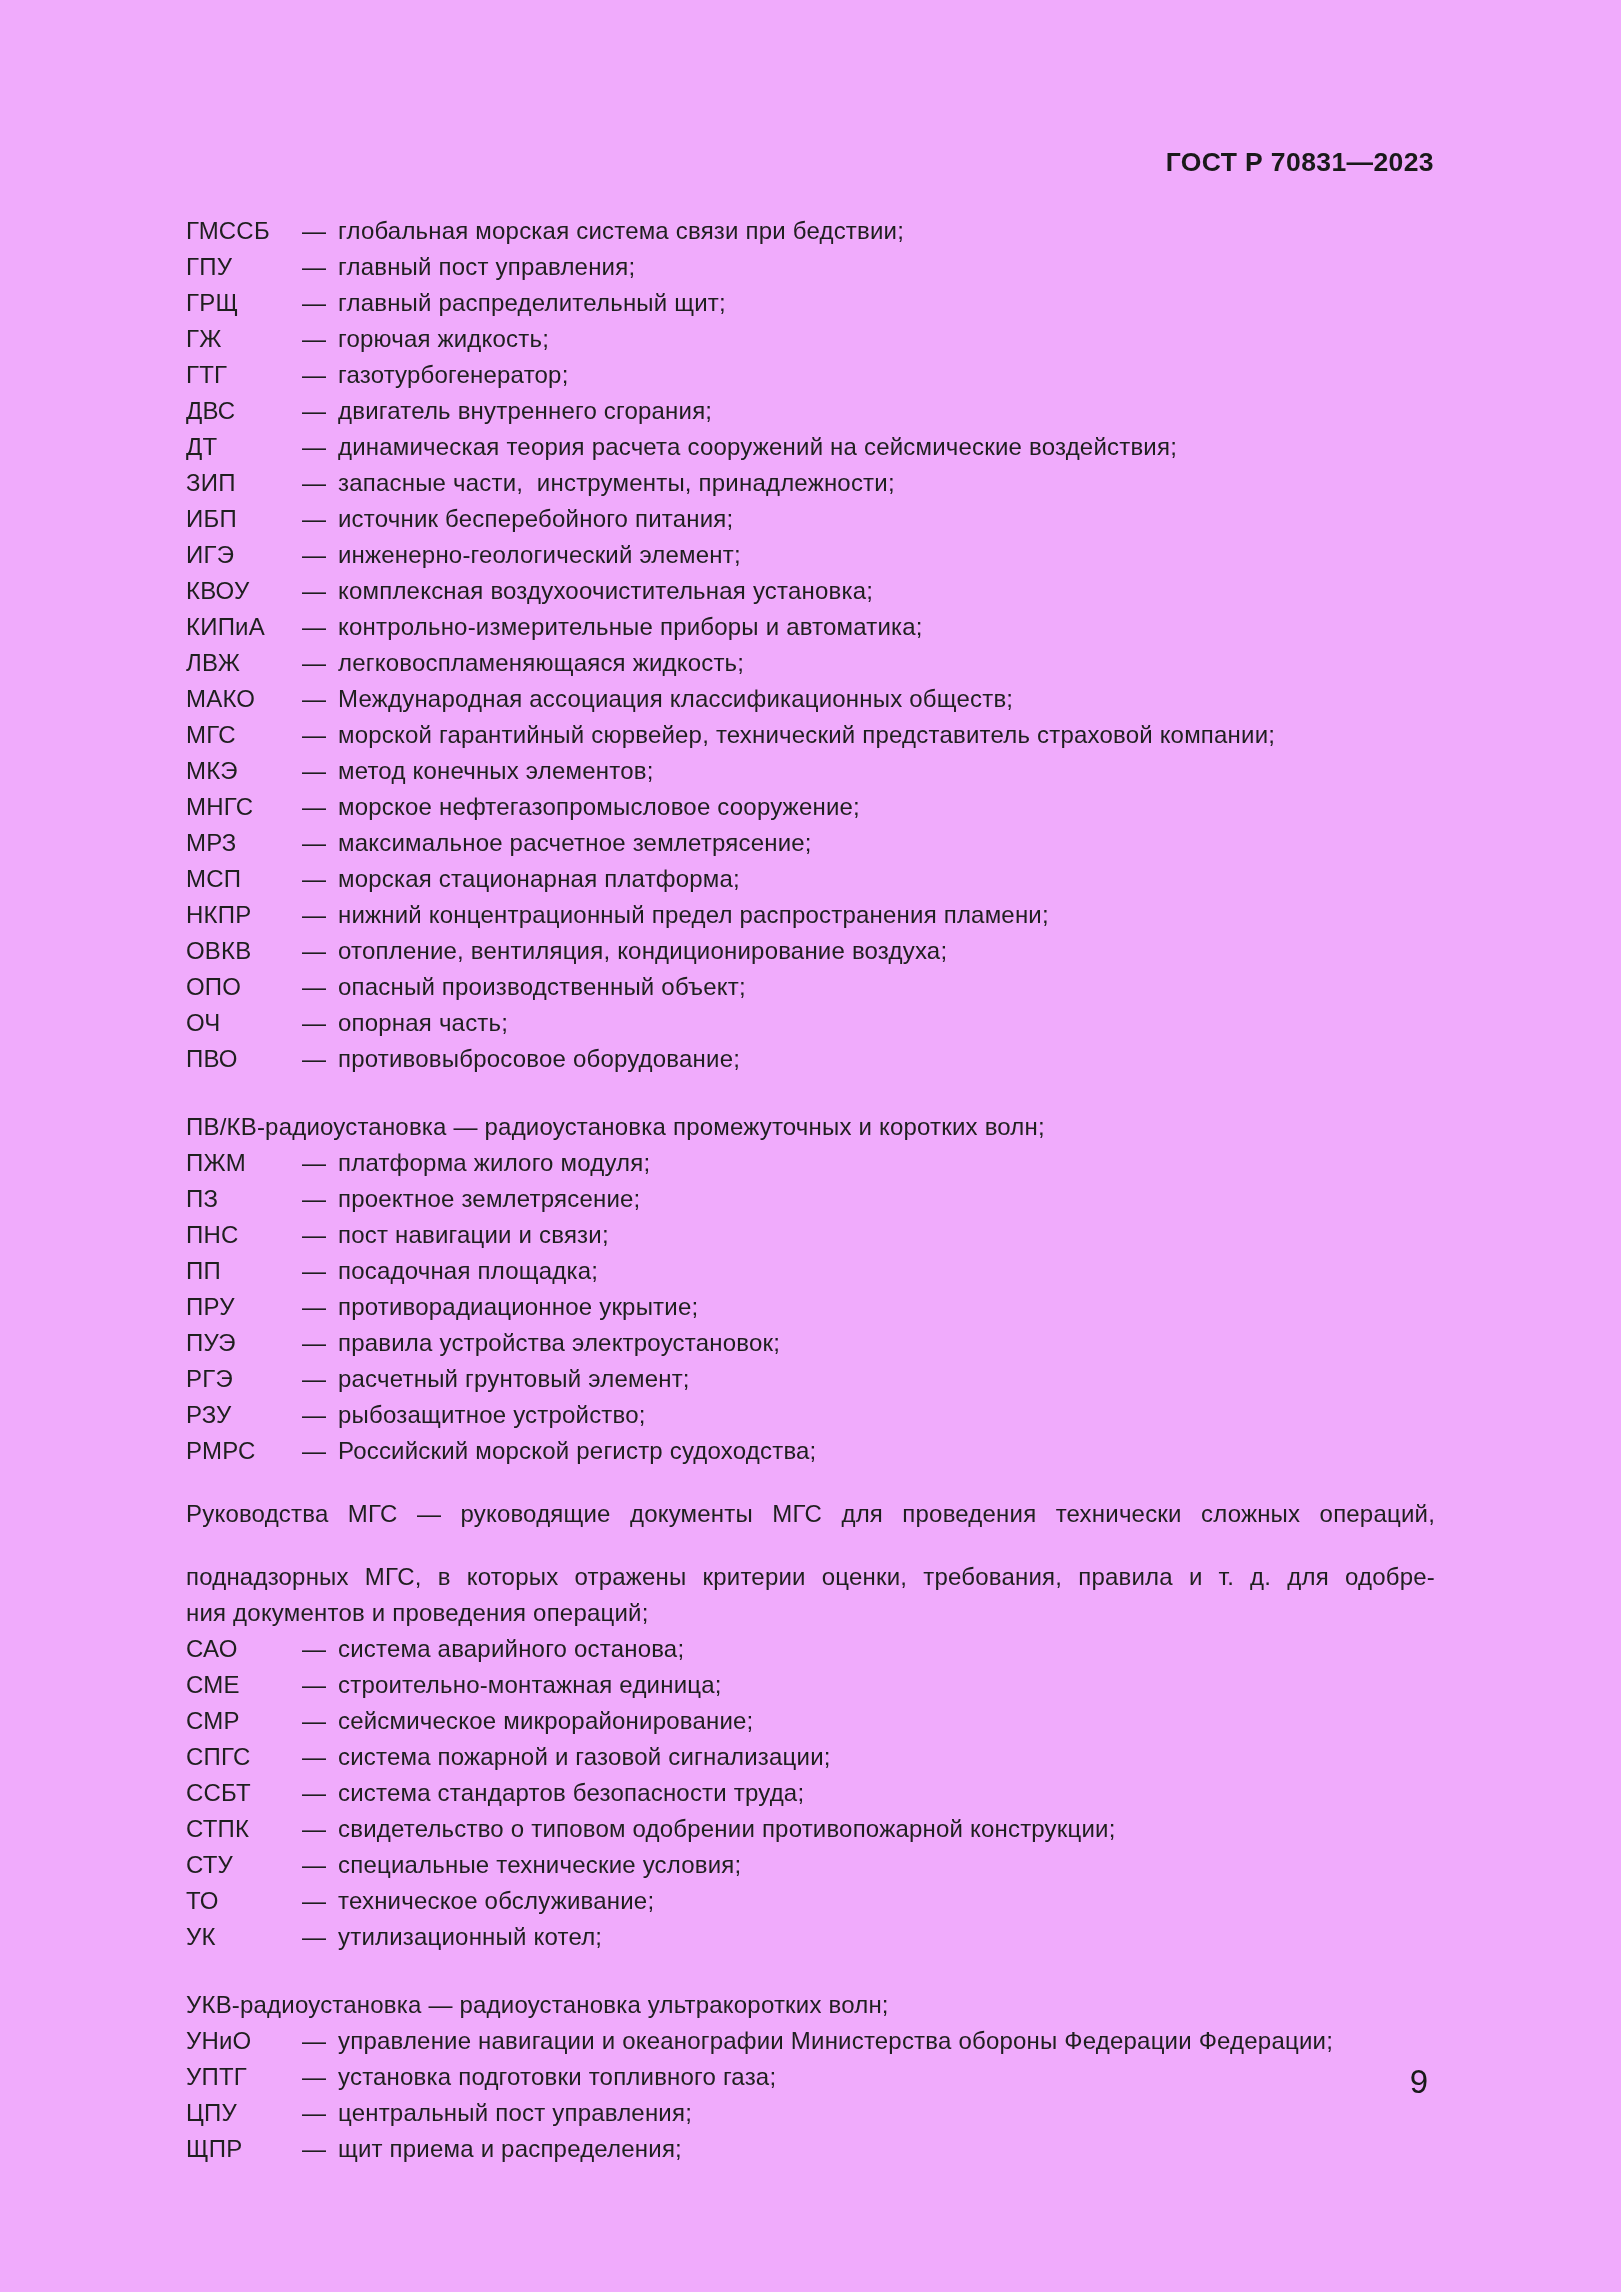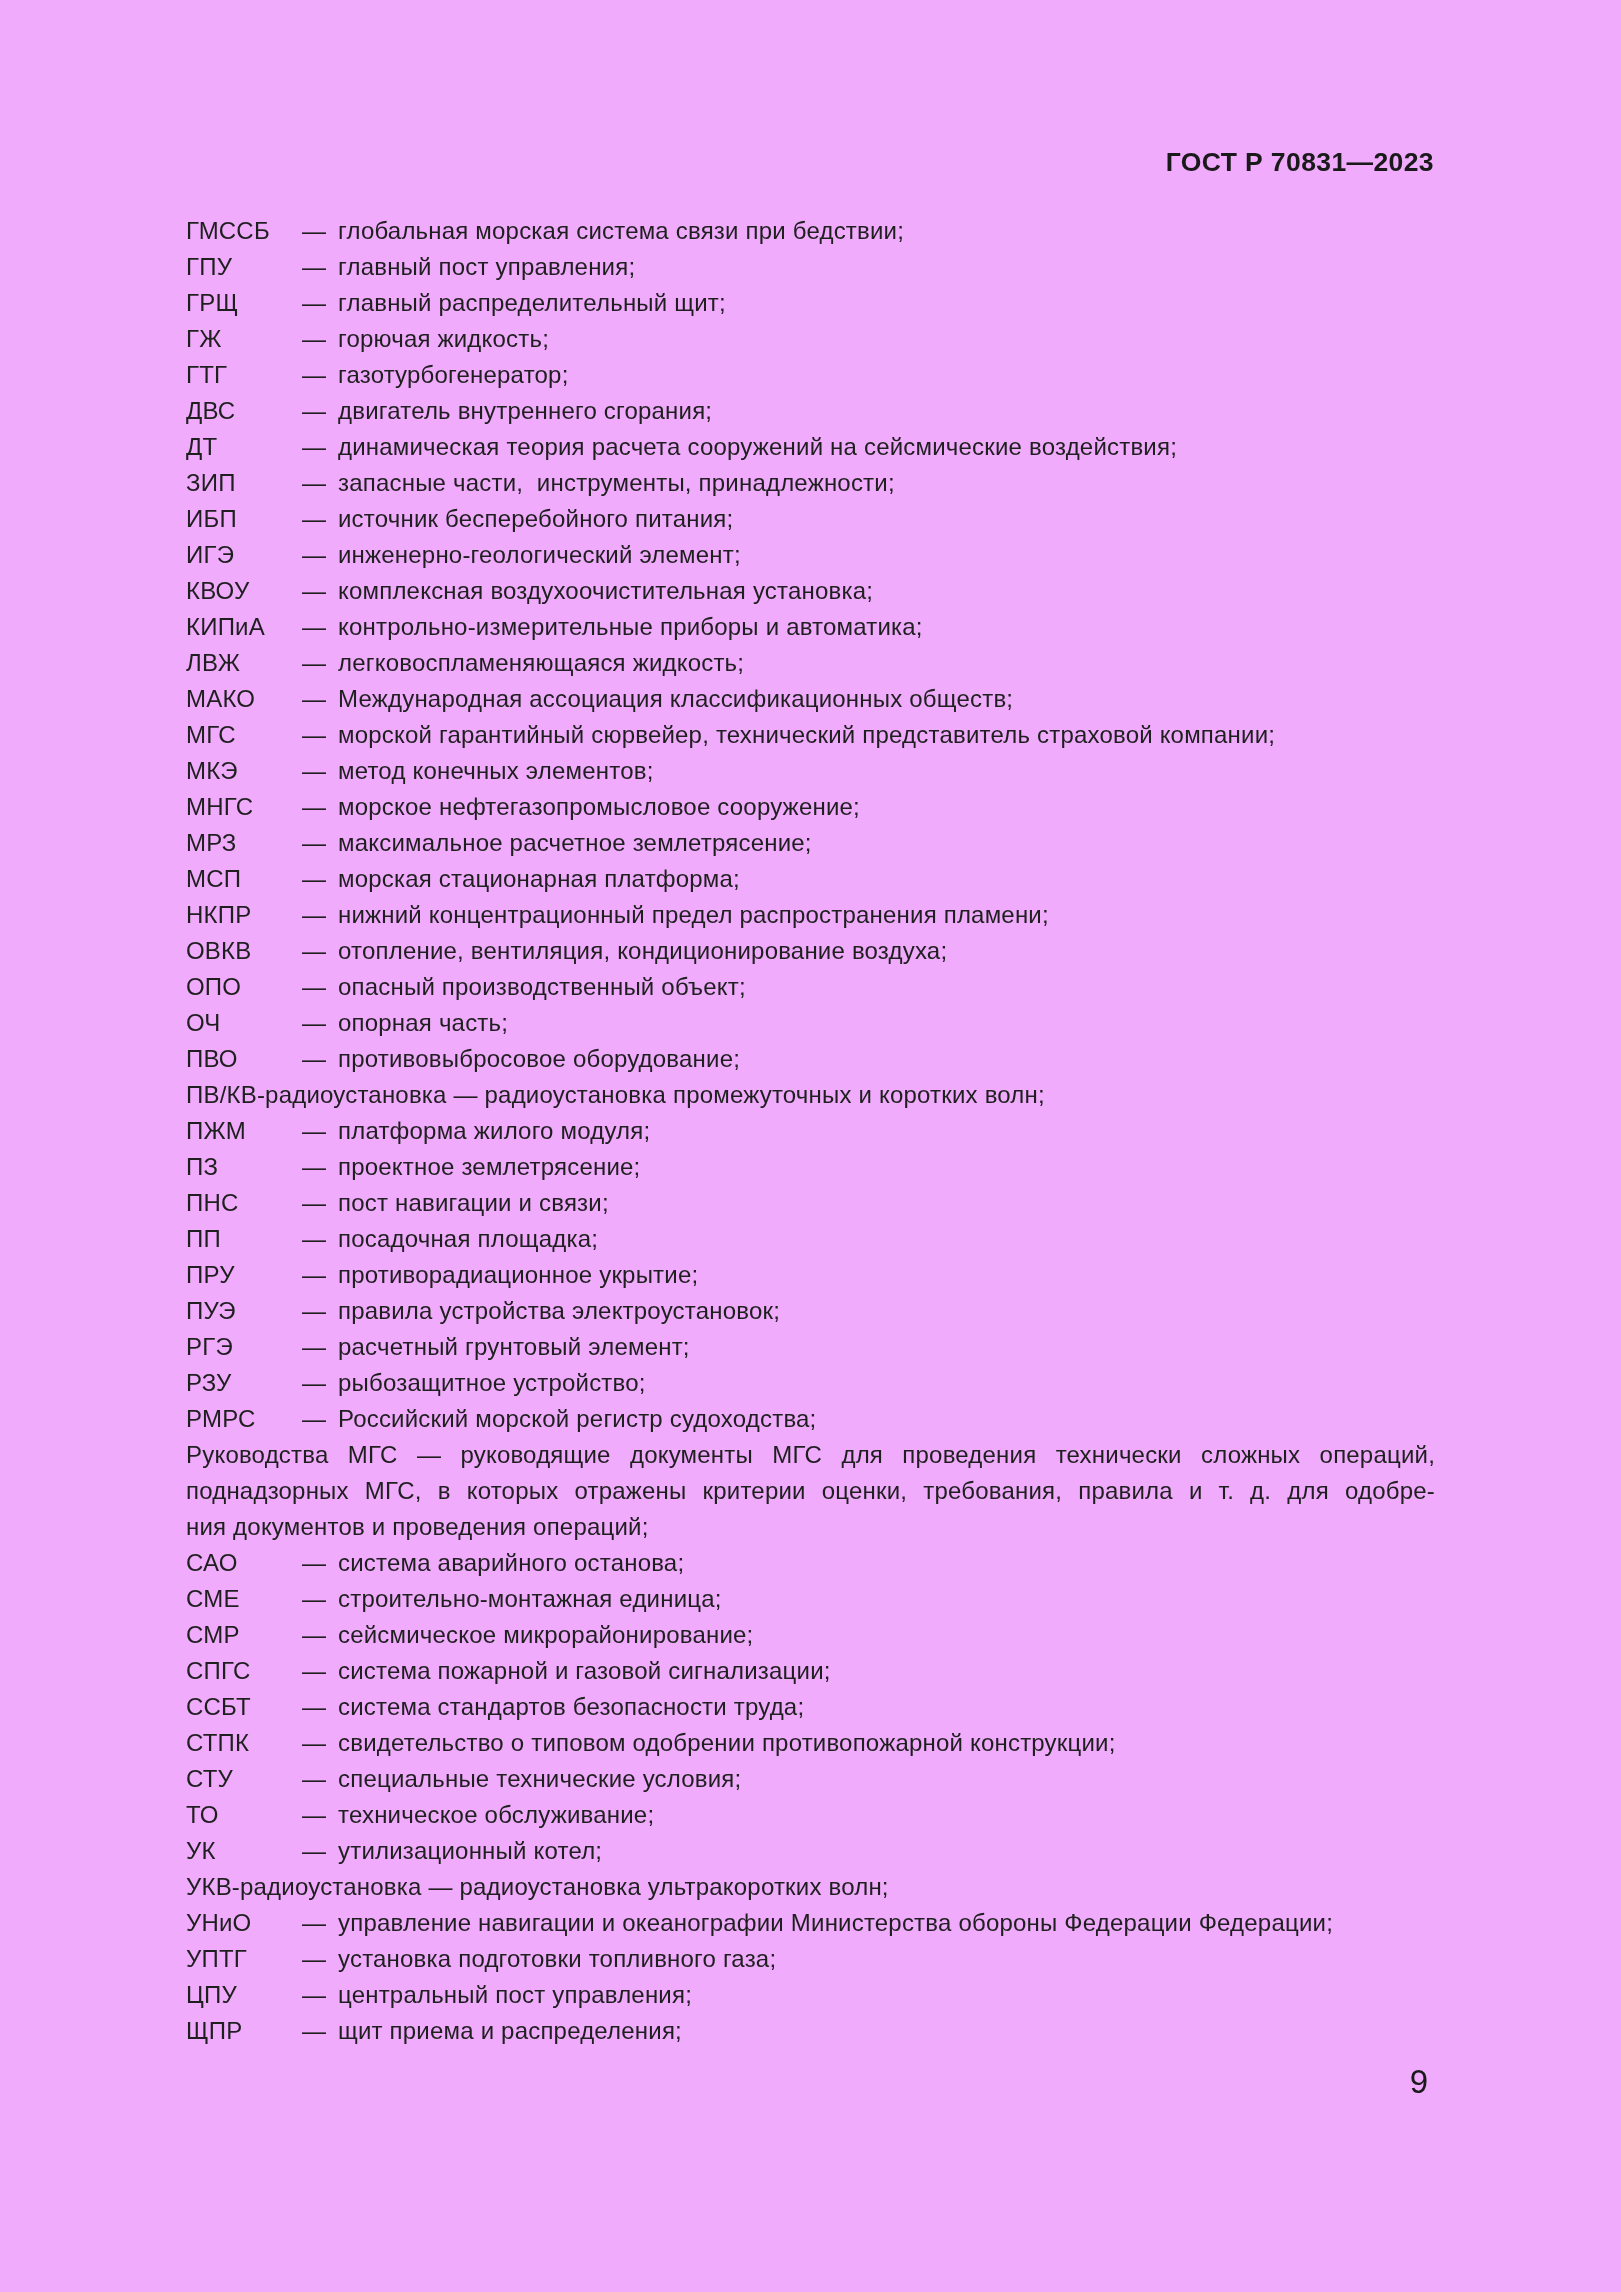--- a/index.html
+++ b/index.html
@@ -48,30 +48,32 @@
     width: 36px;
     flex: none;
   }
   .row .def {
     flex: 1 1 auto;
     white-space: pre-wrap;
   }
   .row-full {
     display: block;
     white-space: pre-wrap;
+    margin-top: 32px;
   }
   .row-para {
     display: block;
   }
   .row-para .pline {
     display: block;
   }
   .row-para .pline.just {
     text-align: justify;
     text-align-last: justify;
+    margin-top: 27px;
   }
   .page-number {
     position: absolute;
     top: 2062px;
     right: 193px;
     font-size: 33px;
     line-height: 39px;
     color: #1a1a1a;
   }
 </style>

